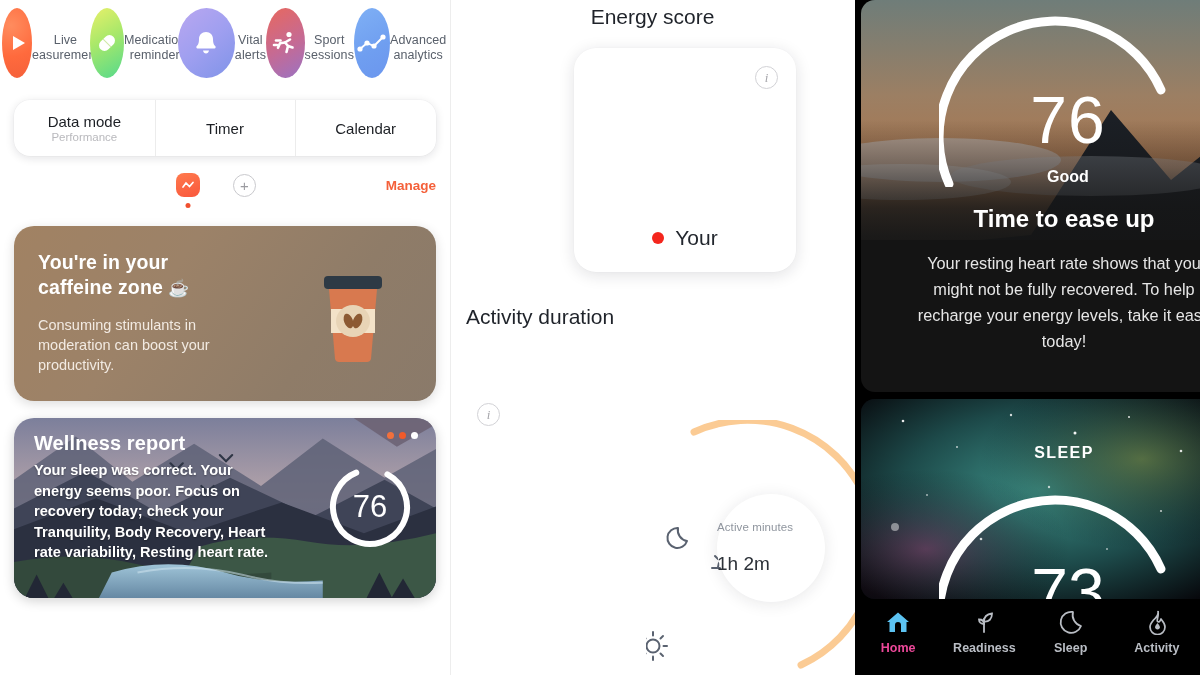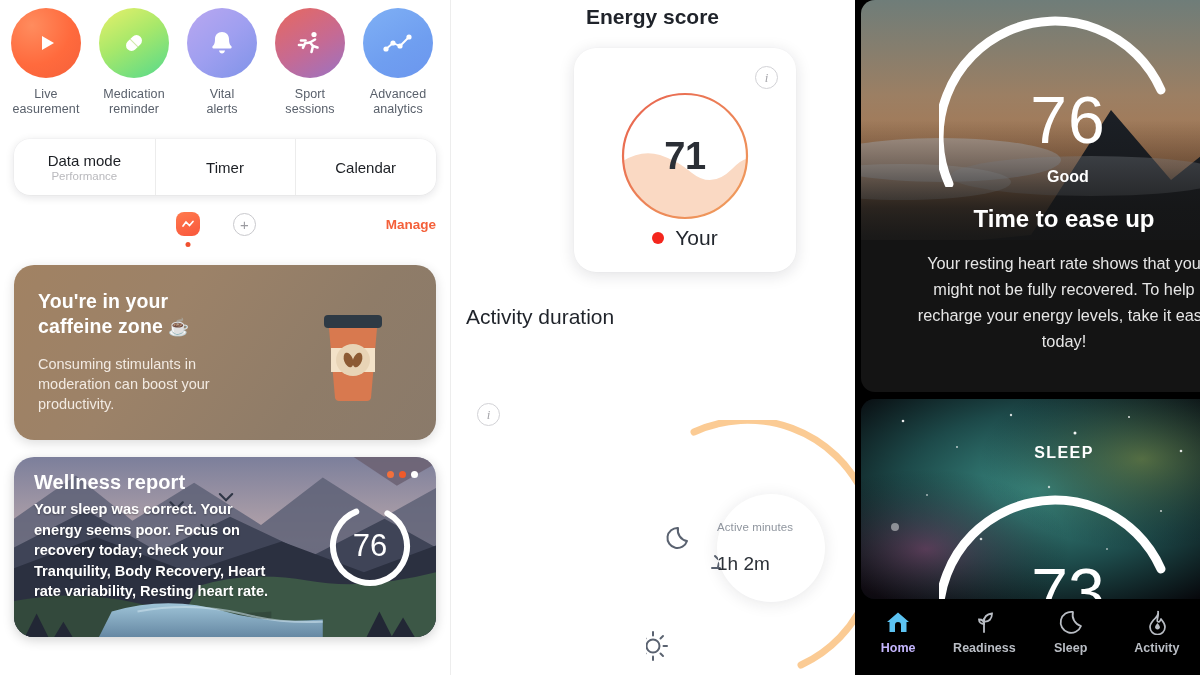--- a/index.html
+++ b/index.html
@@ -20,21 +20,21 @@
     overflow: hidden;
   }
 
   .quick-row {
     display: flex;
     padding: 8px 0 0 2px;
     gap: 0;
   }
   .quick-item {
     width: 88px;
-    display: flex; flex-direction: column; align-items: center;
+    display: flex; flex-direction: row; align-items: center;
   }
   .qi-circle {
     width: 70px; height: 70px; border-radius: 50%;
     display: flex; align-items: center; justify-content: center;
     position: relative;
   }
   .qi-label {
     margin-top: 9px;
     font-size: 12.5px;
     line-height: 15px;
@@ -155,21 +155,21 @@
   .wl-dots i { width: 7px; height: 7px; border-radius: 50%; display: block; }
 
   
   .panel-mid {
     position: relative; width: 405px; height: 675px;
     flex: 0 0 405px;
     background: #ffffff;
     overflow: hidden;
   }
   .mid-title {
-    font-size: 21px; color: #1f232a; font-weight: 700;
+    font-size: 21px; color: #1f232a; font-weight: 400;
     text-align: center; margin-top: 5px;
   }
   .energy-card {
     position: absolute; left: 124px; top: 48px;
     width: 222px; height: 224px;
     background: #fff; border-radius: 22px;
     box-shadow: 0 3px 16px rgba(25,25,35,.13), 0 0 0 .5px rgba(0,0,0,.02);
   }
   .info-badge {
     width: 23px; height: 23px; border-radius: 50%;
@@ -268,21 +268,21 @@
 
   .tabbar {
     position: absolute; left: 0; right: 0; bottom: 0; height: 76px;
     background: #000; display: flex; align-items: flex-start;
     padding: 10px 0 0 0;
   }
   .tab {
     flex: 1; display: flex; flex-direction: column; align-items: center; gap: 6px;
   }
   .tab-label { font-size: 12.5px; color: #b9bdc4; font-weight: 600; }
-  .tab.active .tab-label { color: #c4b5fd; }
+  .tab.active .tab-label { color: #ec4899; }
 
   .panel-sep {
     position: absolute; top: 0; bottom: 0; width: 1px; background: #ededed;
   }
 </style>
 </head>
 <body>
 
 <div class="stage">
 
@@ -460,38 +460,20 @@
   </div>
 
   <div class="panel-mid">
     <div class="panel-sep" style="left:0"></div>
 
     <div class="mid-title">Energy score</div>
 
     <div class="energy-card">
       <div class="info-badge energy-info">i</div>
 
-      <div class="energy-circle">
-        <svg viewBox="0 0 130 130">
-          <defs>
-            <clipPath id="ecclip">
-                <circle cx="65" cy="65" r="62"></circle>
-              </clipPath>
-            <linearGradient id="ering" x1="0" y1="0" x2="1" y2="1">
-              <stop offset="0%" stop-color="#e8624f"></stop>
-                <stop offset="100%" stop-color="#f0a15e"></stop>
-            </linearGradient>
-          </defs>
-          <g clip-path="url(#ecclip)">
-            <path d="M0 72 Q20 58 40 64 Q58 70 72 82 Q92 98 112 78 Q124 66 130 68 L130 130 L0 130 Z" fill="#fad9c3"></path>
-          </g>
-          <circle cx="65" cy="65" r="62" fill="none" stroke="url(#ering)" stroke-width="2.2"></circle>
-        </svg>
-        <div class="energy-num">71</div>
-      </div>
 
       <div class="energy-status">
         <span class="dot"></span>
         <span class="txt">Your</span>
       </div>
     </div>
 
     <div class="act-title">Activity duration</div>
     <div class="info-badge act-info">i</div>
 

